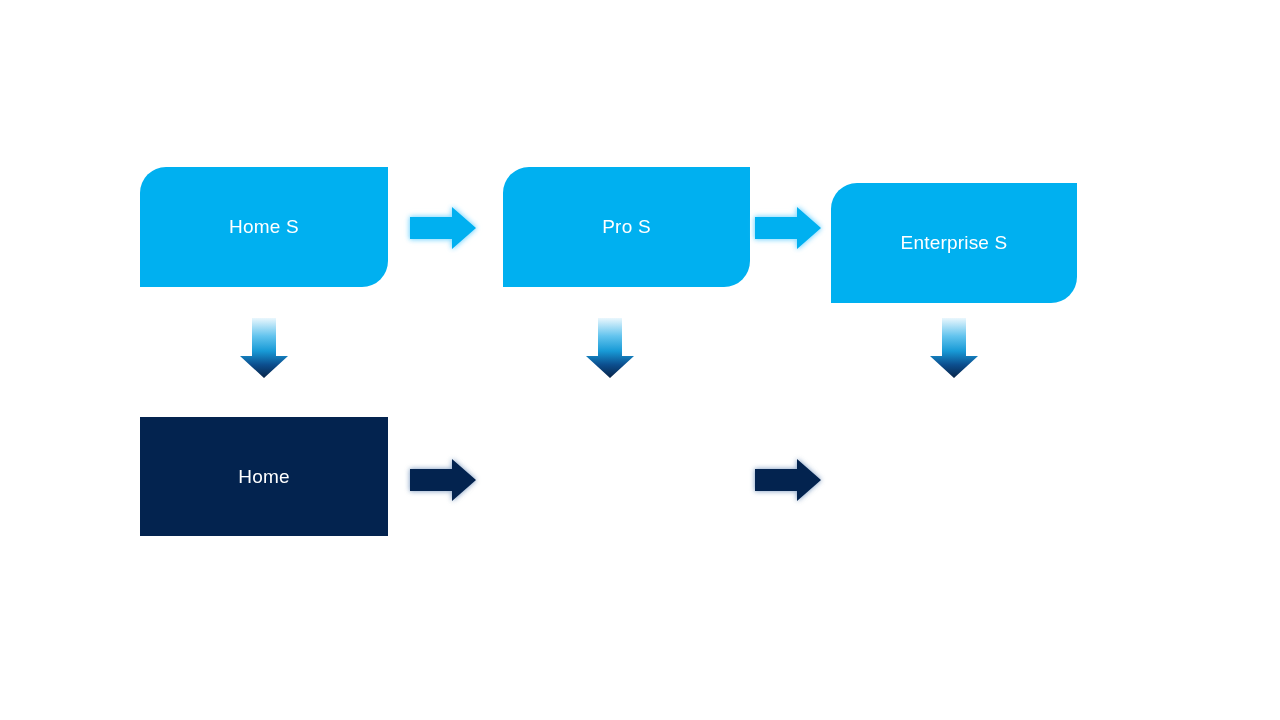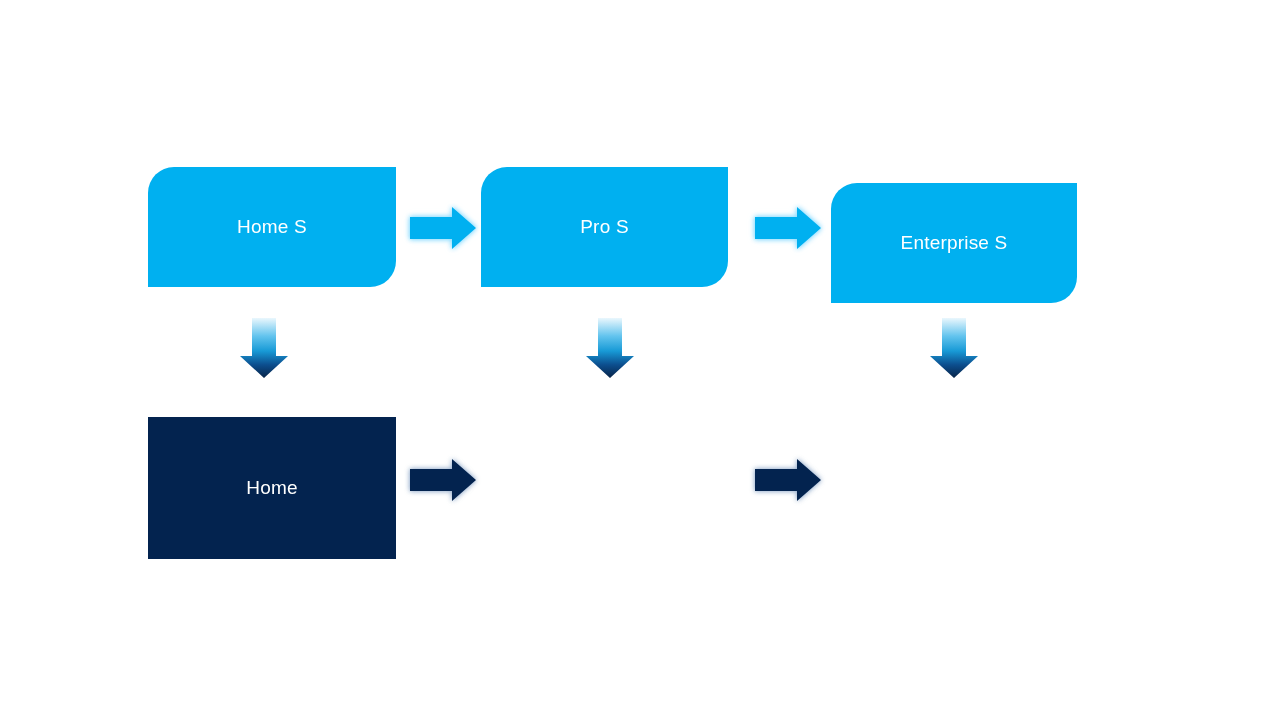--- a/index.html
+++ b/index.html
@@ -28,24 +28,24 @@
   }
   .box-top {
     background: var(--top-fill, #00B0F0);
     border-radius: 26px 0 26px 0;
     top: 167px;
     height: 120px;
   }
   .box-bottom {
     background: var(--bottom-fill, #03234F);
     top: 417px;
-    height: 142px;
+    height: 119px;
   }
-  .pos-c1 { left: 148px; width: 248px; }
-  .pos-c2 { left: 481px; width: 247px; }
+  .pos-c1 { left: 140px; width: 248px; }
+  .pos-c2 { left: 503px; width: 247px; }
   .pos-c3 { left: 831px; width: 246px; margin-top: 16px; }
 
   .arrow {
     position: absolute;
     display: block;
   }
   .arrow-right {
     width: 66px;
     height: 42px;
   }

